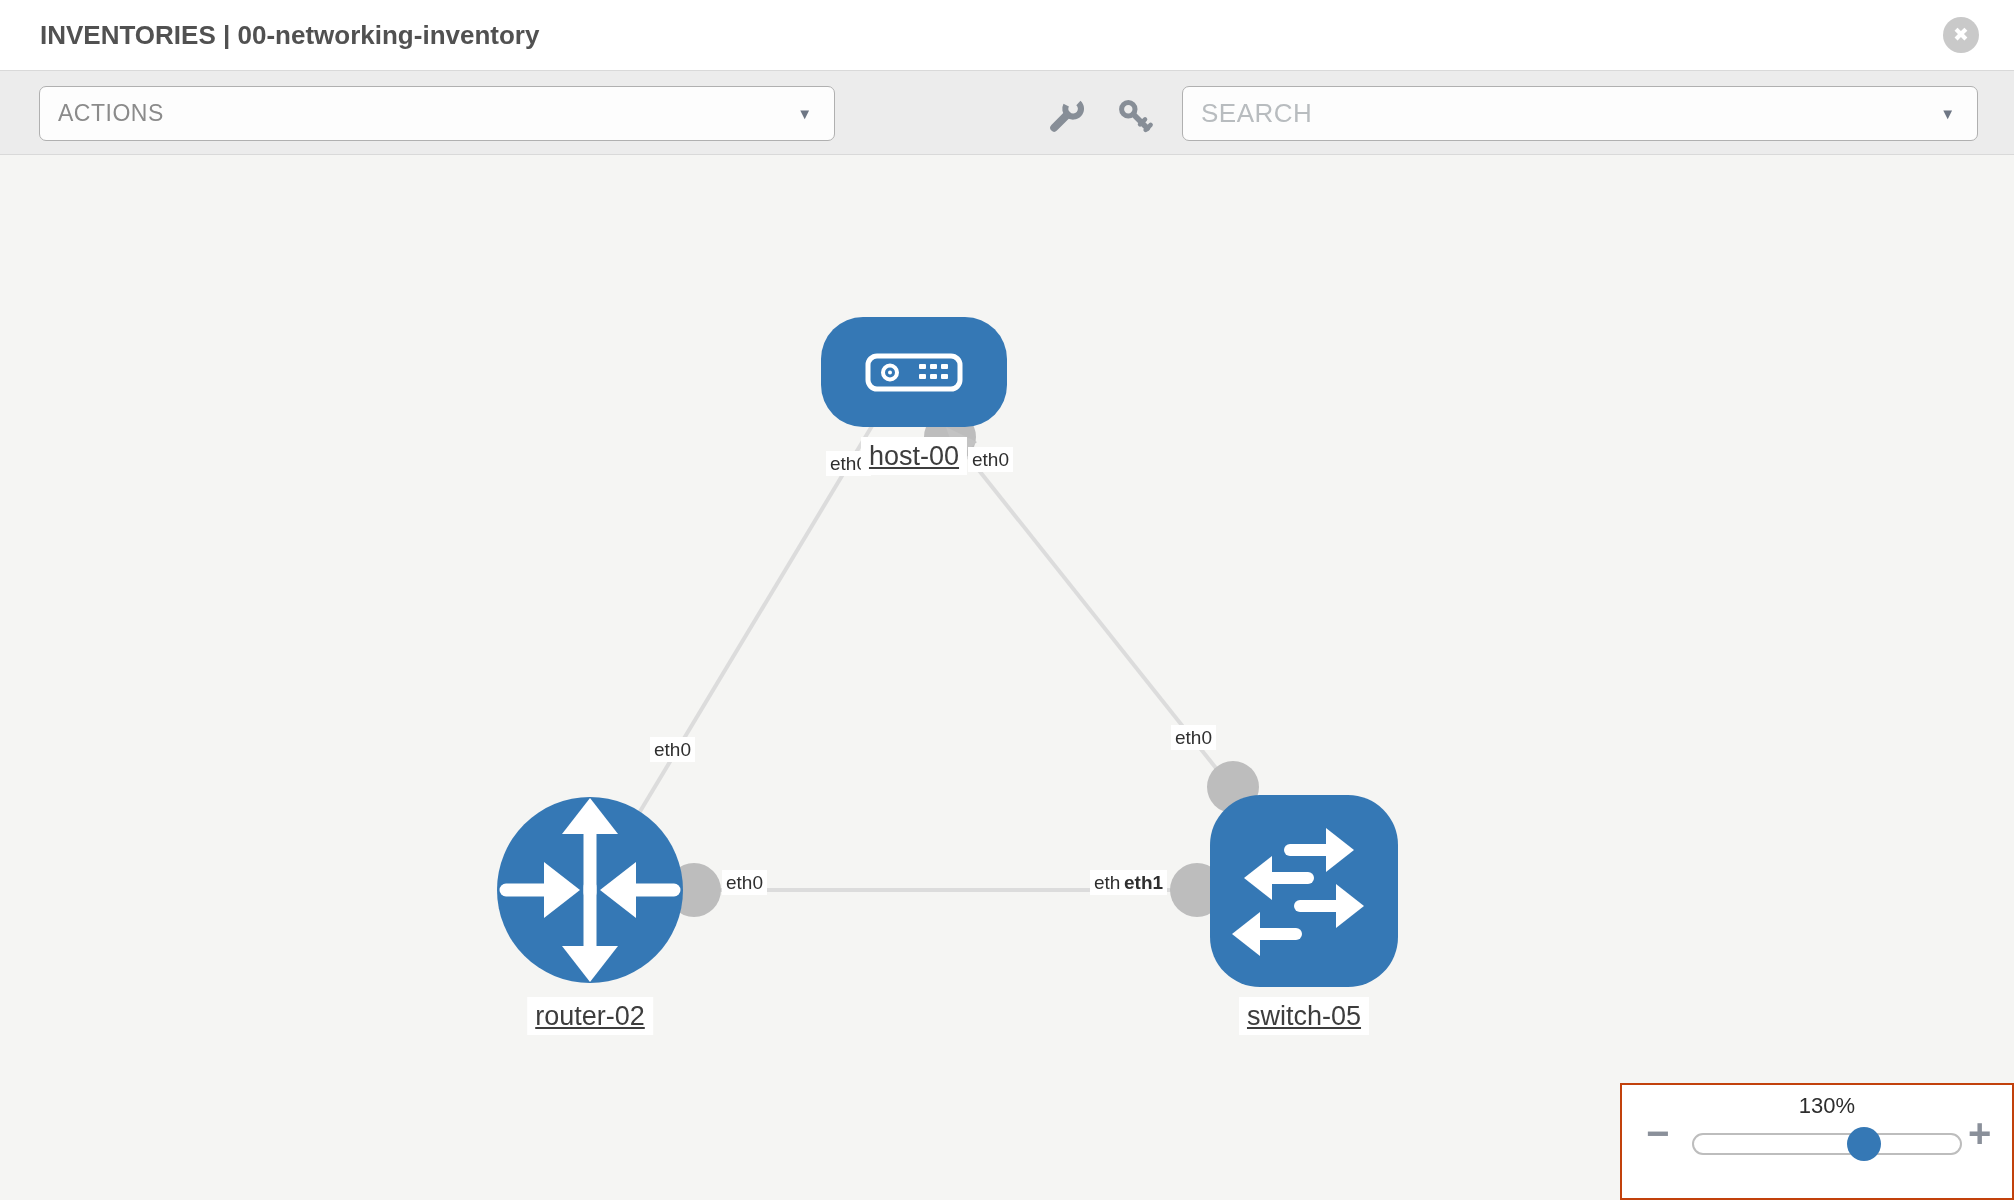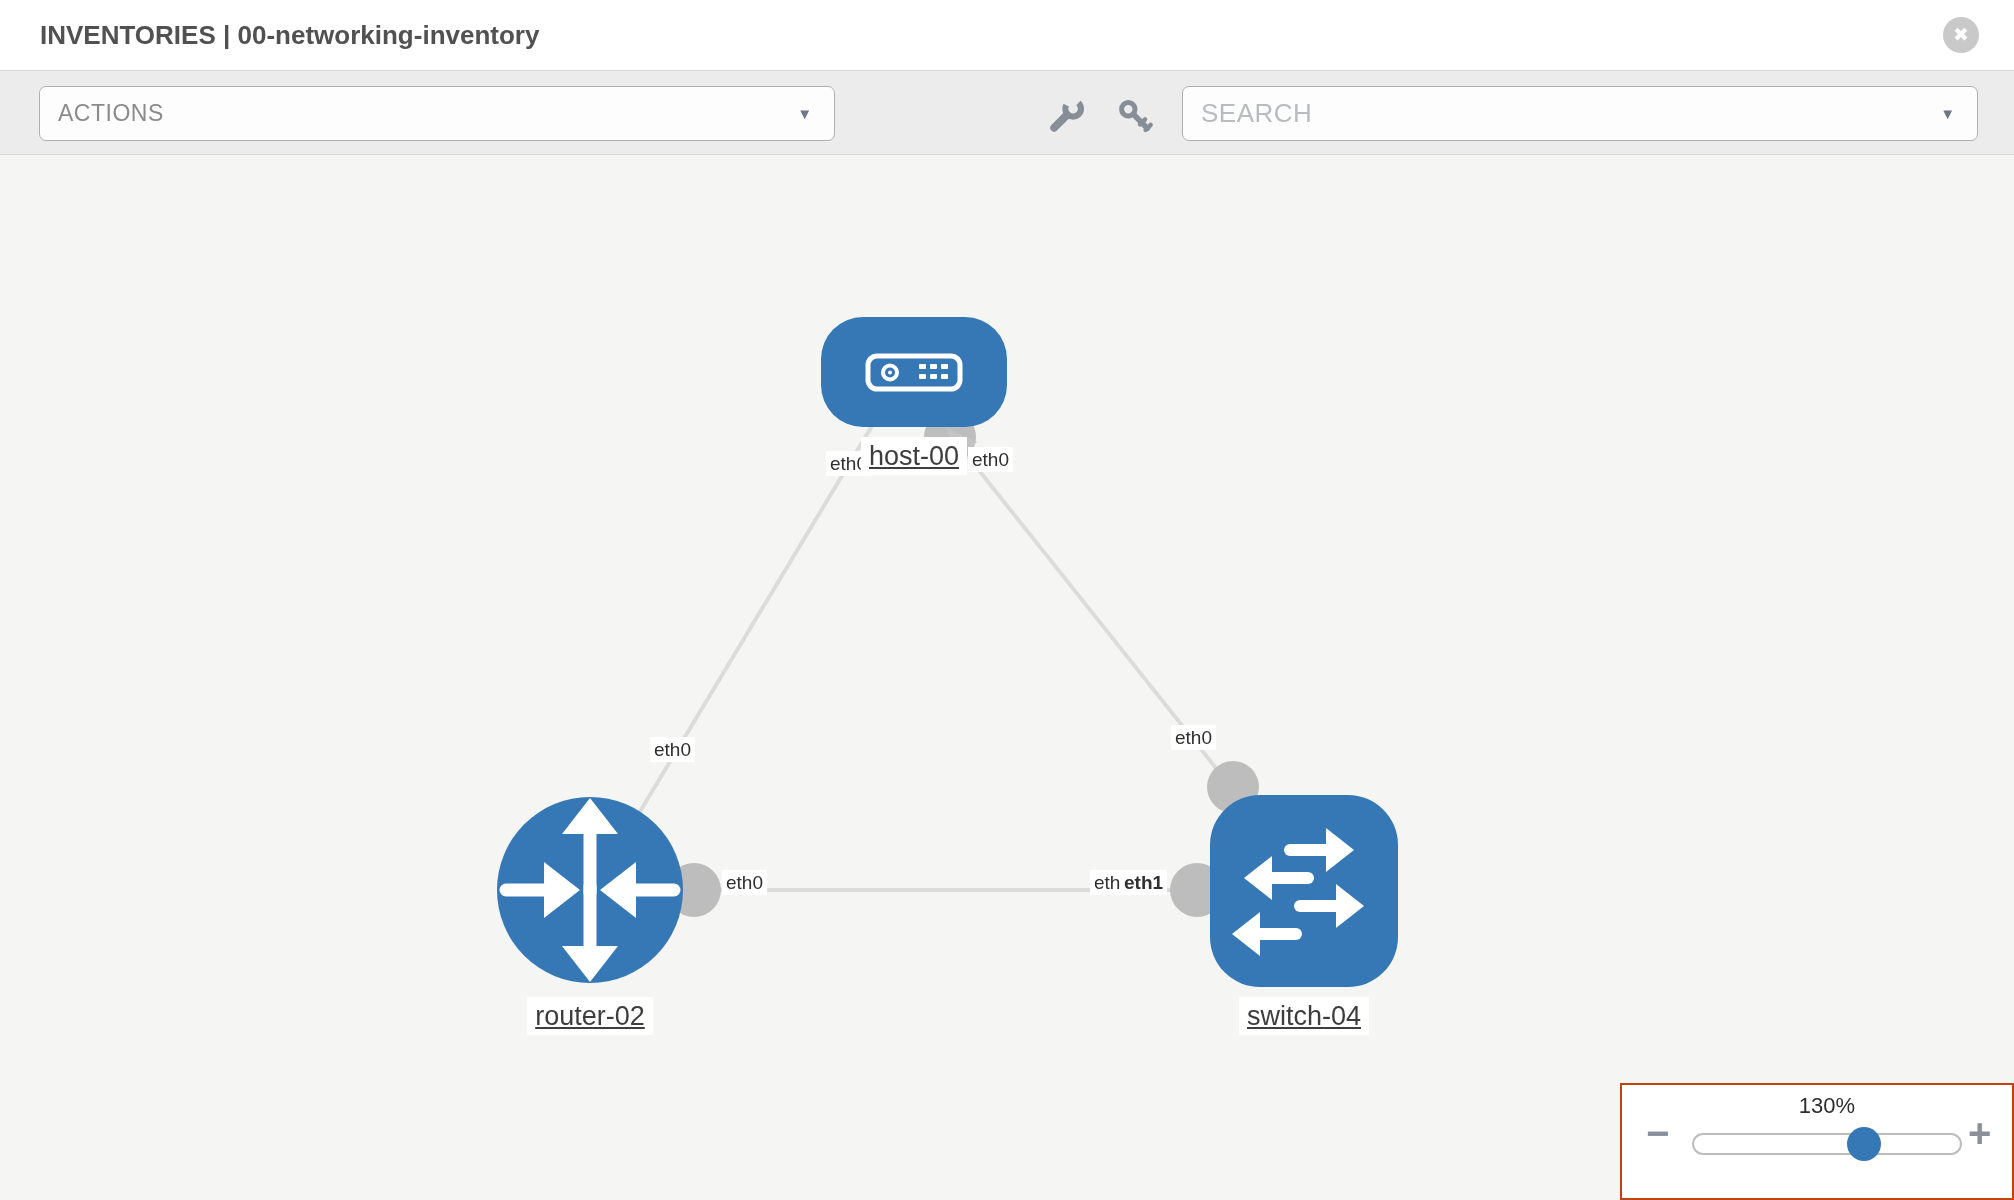--- a/index.html
+++ b/index.html
@@ -119,21 +119,21 @@
   <span class="if-label" style="left:826px;top:451px;">eth0</span>
   <span class="if-label" style="left:650px;top:737px;">eth0</span>
   <span class="if-label" style="left:968px;top:447px;">eth0</span>
   <span class="if-label" style="left:1171px;top:725px;">eth0</span>
   <span class="if-label" style="left:722px;top:870px;">eth0</span>
   <span class="if-label if-under" style="left:1090px;top:870px;">eth0</span>
   <span class="if-label if-over" style="left:1120px;top:870px;font-weight:bold;">eth1</span>
 
   <div class="node-label" style="left:914px;top:437px;">host-00</div>
   <div class="node-label" style="left:590px;top:997px;">router-02</div>
-  <div class="node-label" style="left:1304px;top:997px;">switch-04</div>
+  <div class="node-label" style="left:1304px;top:997px;">switch-05</div>
 
   <div class="titlebar">
     <div class="page-title">INVENTORIES | 00-networking-inventory</div>
     <div class="close-btn">
       <span>✖</span>
     </div>
   </div>
 
   <div class="toolbar">
 

